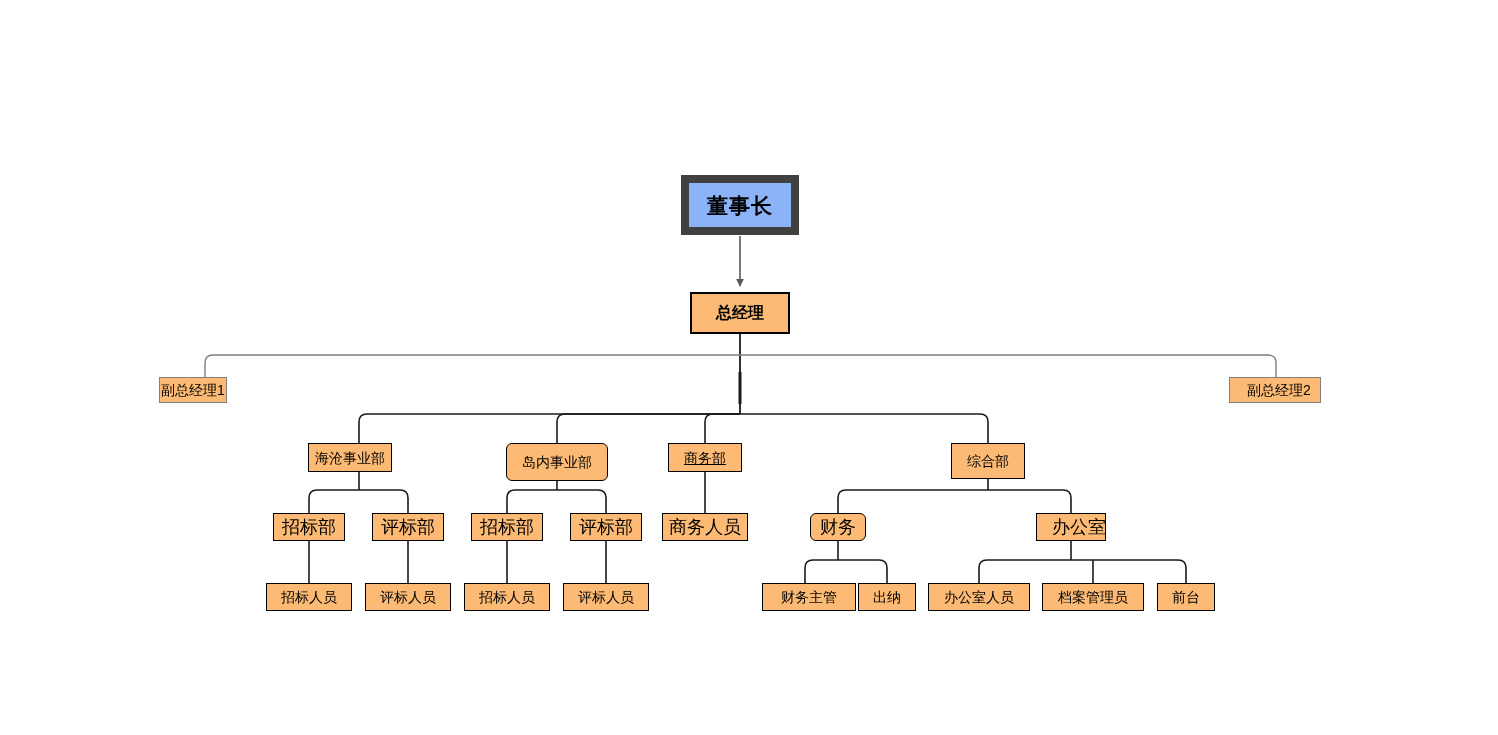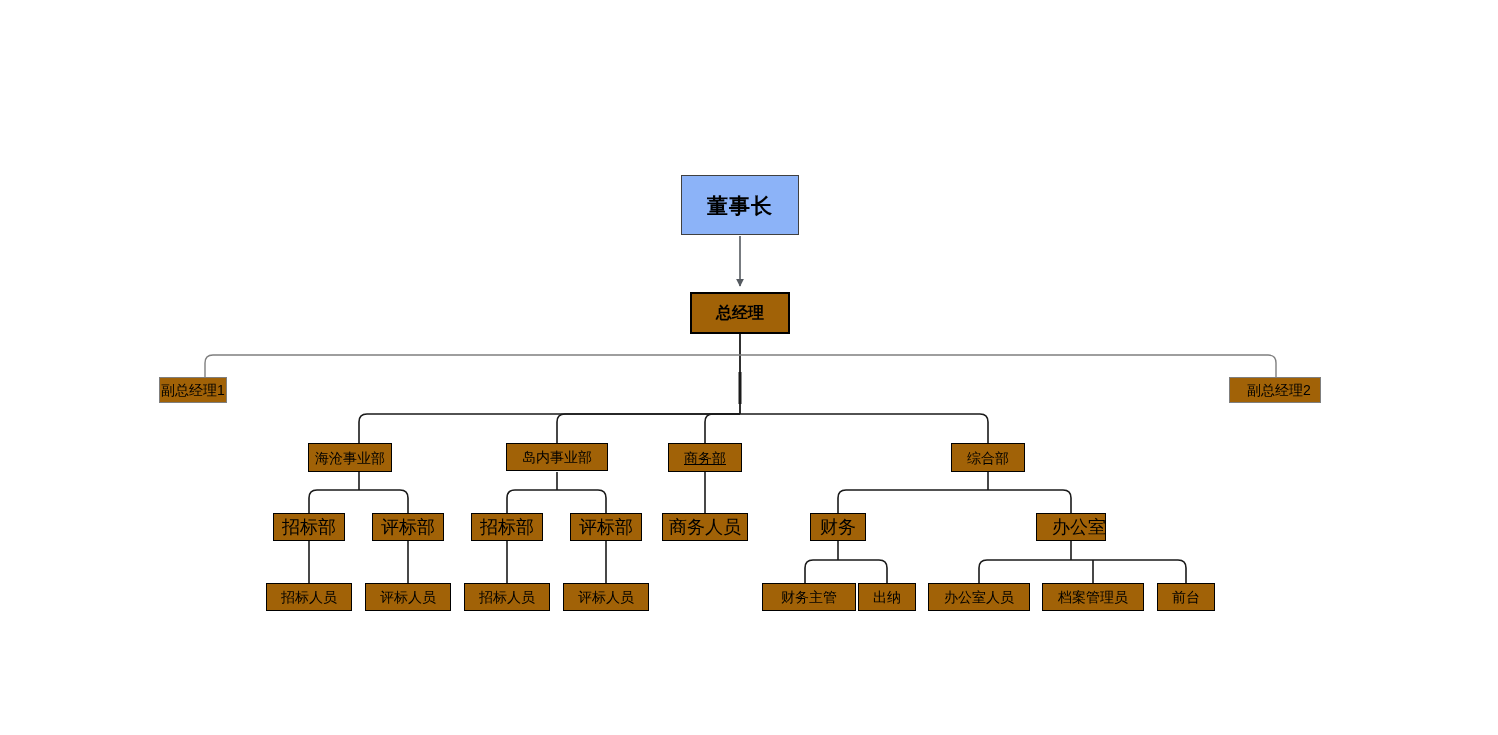--- a/index.html
+++ b/index.html
@@ -23,27 +23,27 @@
     top: 0;
     width: 1498px;
     height: 735px;
   }
   .node {
     position: absolute;
     box-sizing: border-box;
     display: flex;
     align-items: center;
     justify-content: center;
-    background: #a16207;
+    background: #fdba74;
     color: #000000;
     white-space: nowrap;
     line-height: 1;
   }
   .node-chairman {
-    border: 1px solid #404040;
+    border: 8px solid #404040;
     font-size: 21px;
     font-weight: bold;
     letter-spacing: 1px;
   }
   .node-gm {
     border: 2px solid #000000;
     font-size: 16px;
     font-weight: bold;
   }
   .node-deputy {
@@ -119,37 +119,37 @@
   <div class="node node-chairman" style="left:681px; top:175px; width:118px; height:60px; background:#8cb3f8;">董事长</div>
 
   <div class="node node-gm" style="left:690px; top:292px; width:100px; height:42px;">总经理</div>
 
   <div class="node node-deputy" style="left:159px; top:377px; width:68px; height:26px;">副总经理1</div>
 
   <div class="node node-deputy" style="left:1229px; top:377px; width:92px; height:26px;padding-left:8px;">副总经理2</div>
 
   <div class="node node-dept" style="left:308px; top:443px; width:84px; height:29px;">海沧事业部</div>
 
-  <div class="node node-dept" style="left:506px; top:443px; width:102px; height:28px;">岛内事业部</div>
+  <div class="node node-dept" style="left:506px; top:443px; width:102px; height:38px;border-radius:6px;">岛内事业部</div>
 
   <div class="node node-dept" style="left:668px; top:443px; width:74px; height:29px;text-decoration:underline;">商务部</div>
 
-  <div class="node node-dept" style="left:951px; top:443px; width:74px; height:29px;">综合部</div>
+  <div class="node node-dept" style="left:951px; top:443px; width:74px; height:36px;">综合部</div>
 
   <div class="node node-sub" style="left:273px; top:513px; width:72px; height:28px;">招标部</div>
 
   <div class="node node-sub" style="left:372px; top:513px; width:72px; height:28px;">评标部</div>
 
   <div class="node node-sub" style="left:471px; top:513px; width:72px; height:28px;">招标部</div>
 
   <div class="node node-sub" style="left:570px; top:513px; width:72px; height:28px;">评标部</div>
 
   <div class="node node-sub" style="left:662px; top:513px; width:86px; height:28px;">商务人员</div>
 
-  <div class="node node-sub" style="left:810px; top:513px; width:56px; height:28px;">财务</div>
+  <div class="node node-sub" style="left:810px; top:513px; width:56px; height:28px;border-radius:6px;">财务</div>
 
   <div class="node node-sub" style="left:1036px; top:513px; width:70px; height:28px;padding-left:16px;">办公室</div>
 
   <div class="node node-leaf" style="left:266px; top:583px; width:86px; height:28px;">招标人员</div>
 
   <div class="node node-leaf" style="left:365px; top:583px; width:86px; height:28px;">评标人员</div>
 
   <div class="node node-leaf" style="left:464px; top:583px; width:86px; height:28px;">招标人员</div>
 
   <div class="node node-leaf" style="left:563px; top:583px; width:86px; height:28px;">评标人员</div>

